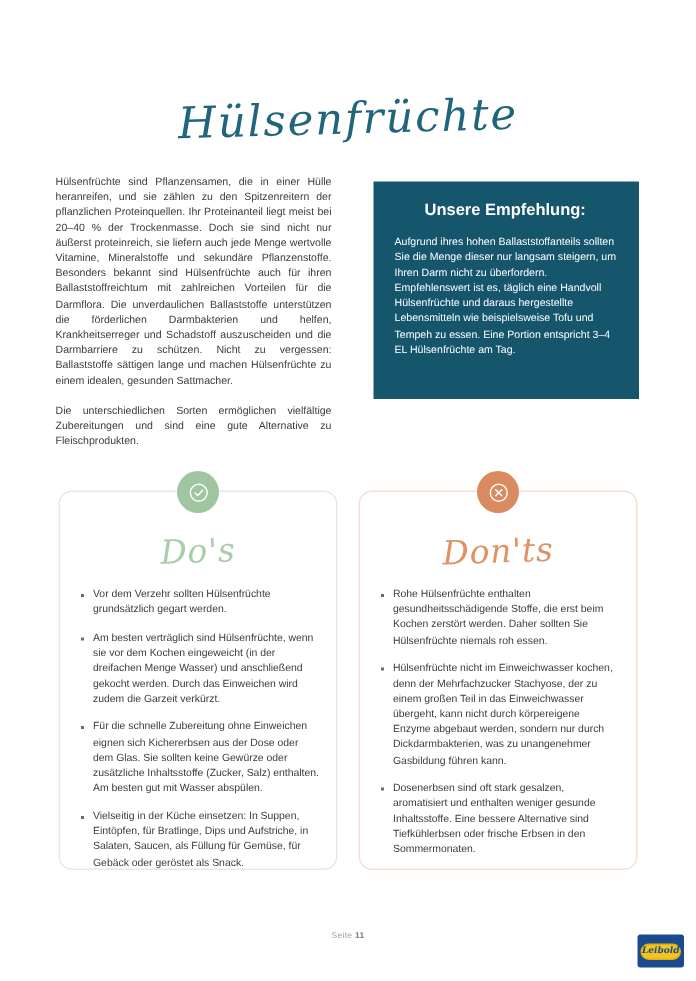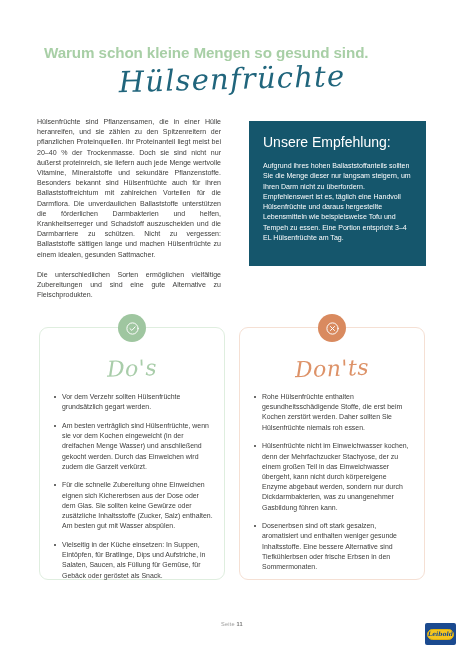--- a/index.html
+++ b/index.html
@@ -63,24 +63,25 @@
   .rec-box {
     position: absolute;
     left: 249px;
     top: 121px;
     width: 177px;
     height: 145px;
     background: #15566c;
     padding: 13px 14px 12px 14px;
   }
   .rec-title {
-    font-size: 14px;
-    font-weight: 400;
+    font-size: 11px;
+    font-weight: 700;
     color: #ffffff;
     margin-bottom: 11px;
+    margin-left: 20px;
   }
   .rec-text {
     font-size: 7.05px;
     line-height: 10.3px;
     color: #ffffff;
   }
 
   
   .card {
     position: absolute;
@@ -193,21 +194,20 @@
     font-weight: 700;
     color: #1b4a8f;
     line-height: 1;
   }
 </style>
 </head>
 <body>
 
 <div class="page">
 
-  <div class="headline">Warum schon kleine Mengen so gesund sind.</div>
   <div class="script-title">Hülsenfrüchte</div>
 
   <div class="body-col">
     <p>Hülsenfrüchte sind Pflanzensamen, die in einer Hülle heranreifen, und sie zählen zu den Spitzenreitern der pflanzlichen Proteinquellen. Ihr Proteinanteil liegt meist bei 20–40 % der Trockenmasse. Doch sie sind nicht nur äußerst proteinreich, sie liefern auch jede Menge wertvolle Vitamine, Mineralstoffe und sekundäre Pflanzenstoffe. Besonders bekannt sind Hülsenfrüchte auch für ihren Ballaststoffreichtum mit zahlreichen Vorteilen für die Darmflora. Die unverdaulichen Ballaststoffe unterstützen die förderlichen Darmbakterien und helfen, Krankheitserreger und Schadstoff auszuscheiden und die Darmbarriere zu schützen. Nicht zu vergessen: Ballaststoffe sättigen lange und machen Hülsenfrüchte zu einem idealen, gesunden Sattmacher.</p>
     <p>Die unterschiedlichen Sorten ermöglichen vielfältige Zubereitungen und sind eine gute Alternative zu Fleischprodukten.</p>
   </div>
 
   <div class="rec-box">
     <div class="rec-title">Unsere Empfehlung:</div>
     <div class="rec-text">Aufgrund ihres hohen Ballaststoffanteils sollten Sie die Menge dieser nur langsam steigern, um Ihren Darm nicht zu überfordern. Empfehlenswert ist es, täglich eine Handvoll Hülsenfrüchte und daraus hergestellte Lebensmitteln wie beispielsweise Tofu und Tempeh zu essen. Eine Portion entspricht 3–4 EL Hülsenfrüchte am Tag.</div>

